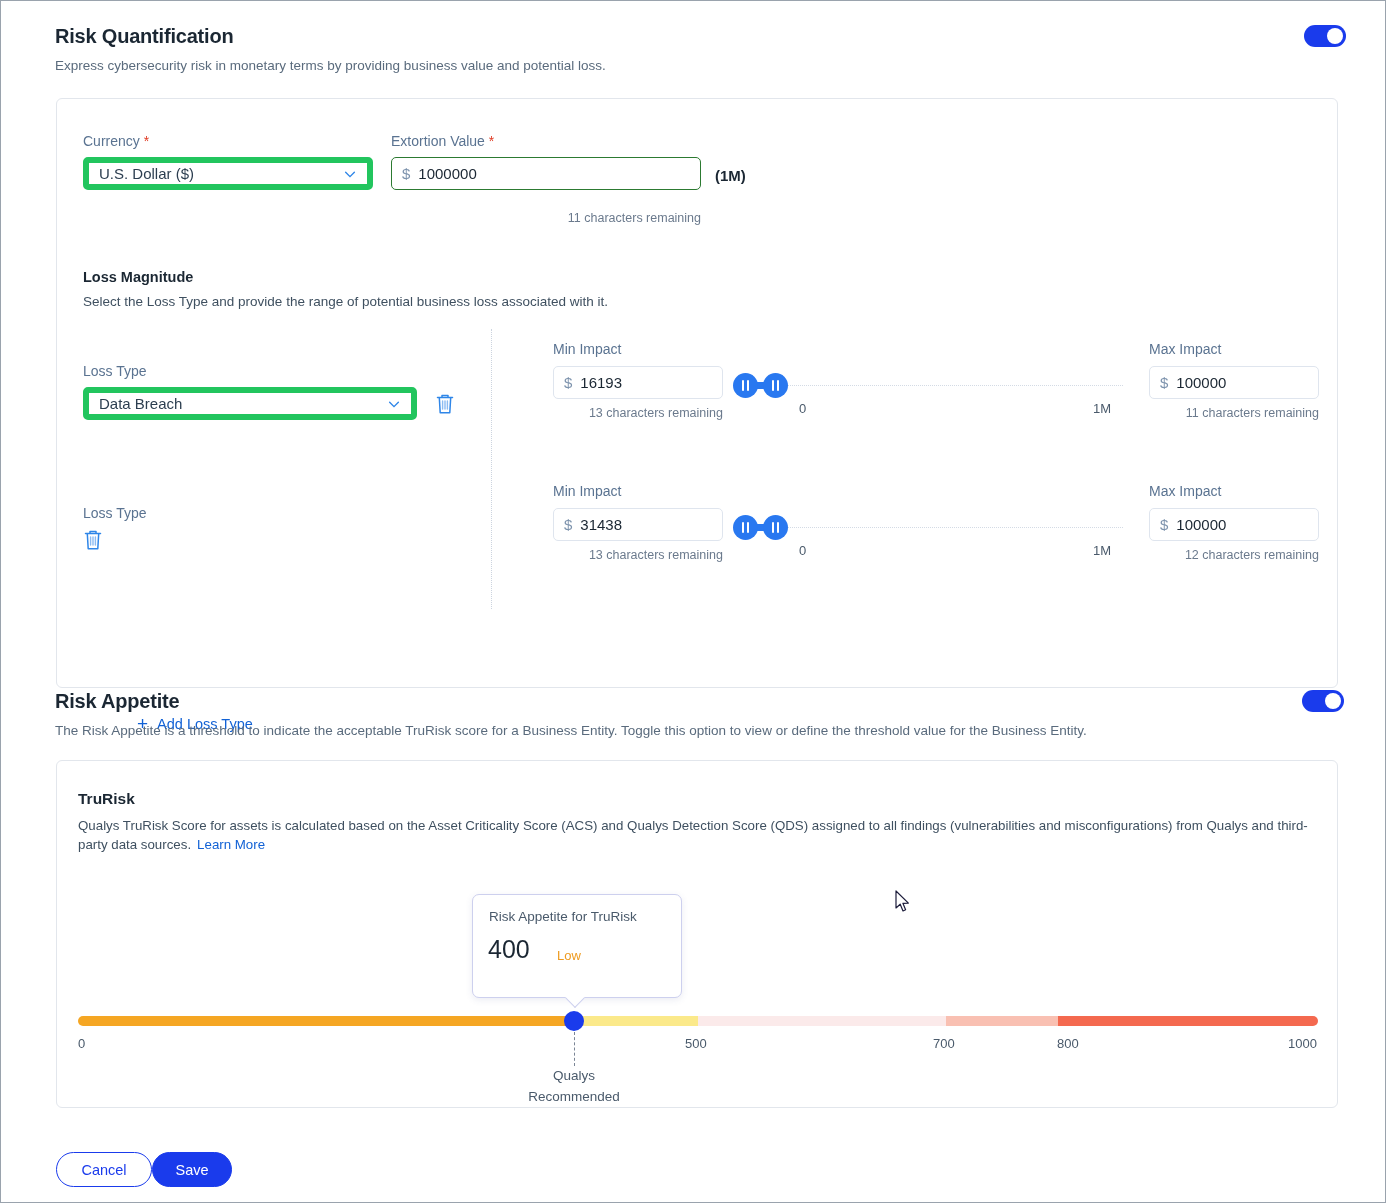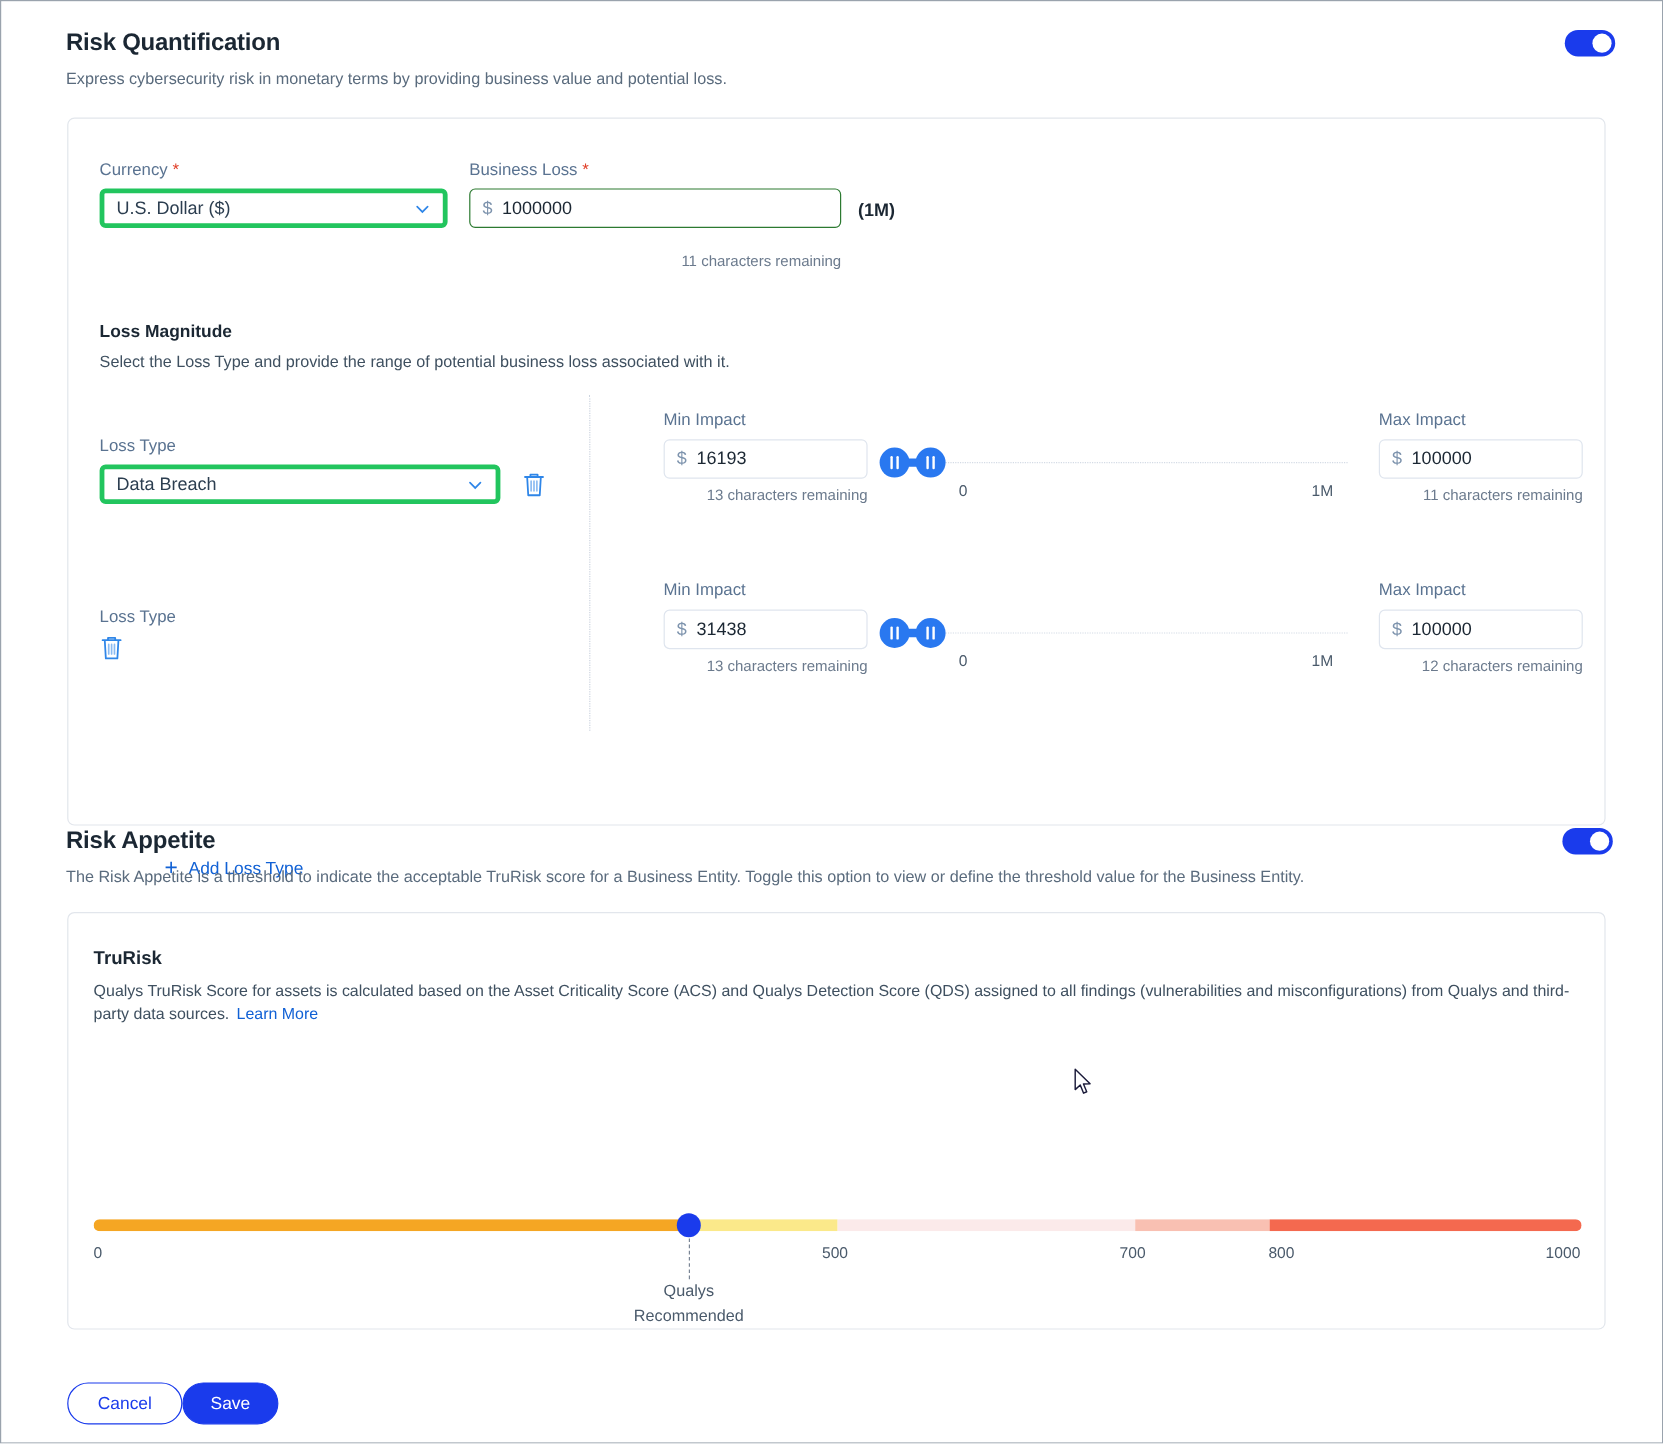--- a/index.html
+++ b/index.html
@@ -35,21 +35,21 @@
     position:relative; height:33px;
     border:1px solid #dfe5ee; border-radius:5px;
     background:#fff; display:flex; align-items:center;
     padding:0 10px; font-size:15px; color:#1b2733;
   }
   .input.green { border:1px solid #2c7a31; }
   .input .dollar { color:#7d93ad; margin-right:8px; font-size:15px; }
   .input .val { color:#1b2733; }
   .select {
     position:relative; height:33px;
-    border:4px solid #22c55e; border-radius:5px; background:#fff;
+    border:6px solid #22c55e; border-radius:5px; background:#fff;
     display:flex; align-items:center; padding:0 10px;
     font-size:15px; color:#2c3e50;
   }
   .select .chev {
     position:absolute; right:10px; top:50%; transform:translateY(-50%);
     width:14px; height:14px;
   }
   .hint {
     font-size:12.5px; color:#6b7a8d; margin-top:6px;
   }
@@ -204,21 +204,21 @@
     <div class="select" style="margin-top:8px;">
       <span>U.S. Dollar ($)</span>
       <svg class="chev" viewBox="0 0 16 16">
         <path d="M3 6 L8 11 L13 6" fill="none" stroke="#2f86e8" stroke-width="1.6" stroke-linecap="round"></path>
       </svg>
     </div>
   </div>
 
   <div id="bv-group">
     <div class="fld-label">
-      <span>Business Loss</span>
+      <span>Extortion Value</span>
       <span class="req">*</span>
     </div>
     <div class="input green" style="margin-top:8px;">
       <span class="dollar">$</span>
       <span class="val">1000000</span>
     </div>
   </div>
   <div id="bv-suffix">(1M)</div>
   <div id="bv-hint" class="hint">11 characters remaining</div>
 
@@ -324,20 +324,26 @@
 <div id="ra-toggle" class="toggle">
   <div class="knob"></div>
 </div>
 
 <div id="ra-card" class="card">
   <div id="tr-title">TruRisk</div>
   <div id="tr-desc">
     <span>Qualys TruRisk Score for assets is calculated based on the Asset Criticality Score (ACS) and Qualys Detection Score (QDS) assigned to all findings (vulnerabilities and misconfigurations) from Qualys and third-party data sources.</span><span id="tr-learn">Learn More</span>
   </div>
 
+  <div id="ra-tip">
+    <div class="tip-title">Risk Appetite for TruRisk</div>
+    <div class="tip-val">400</div>
+    <div class="tip-sev">Low</div>
+    <div class="notch"></div>
+  </div>
 
   <div id="score-wrap">
     <div id="score-bar">
         <div class="seg" style="width: 40%; background: rgb(245, 166, 35);"></div>
         <div class="seg" style="width: 10%; background: rgb(251, 233, 138);"></div>
         <div class="seg" style="width: 20%; background: rgb(251, 234, 234);"></div>
         <div class="seg" style="width: 9%; background: rgb(249, 192, 178);"></div>
         <div class="seg" style="width: 21%; background: rgb(244, 105, 79);"></div>
       </div>
     <div id="score-dash" style="left: 496px;"></div>

